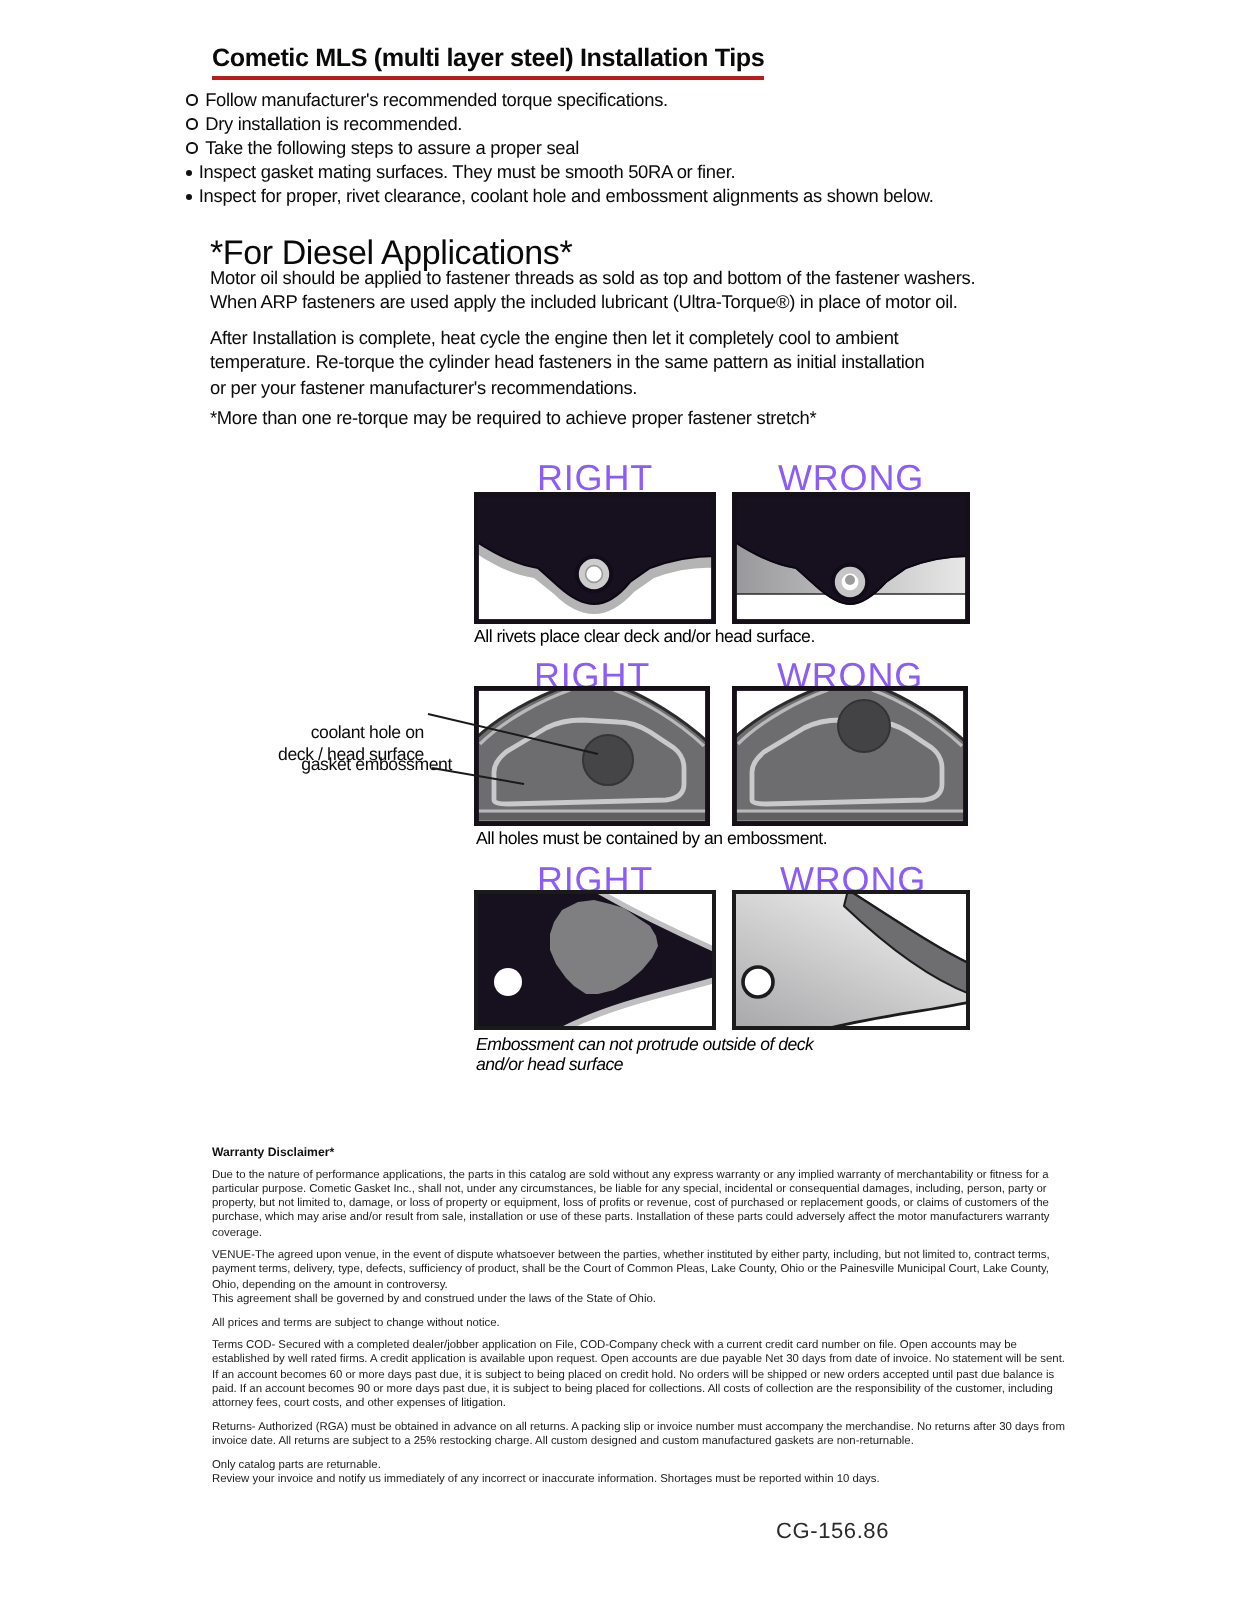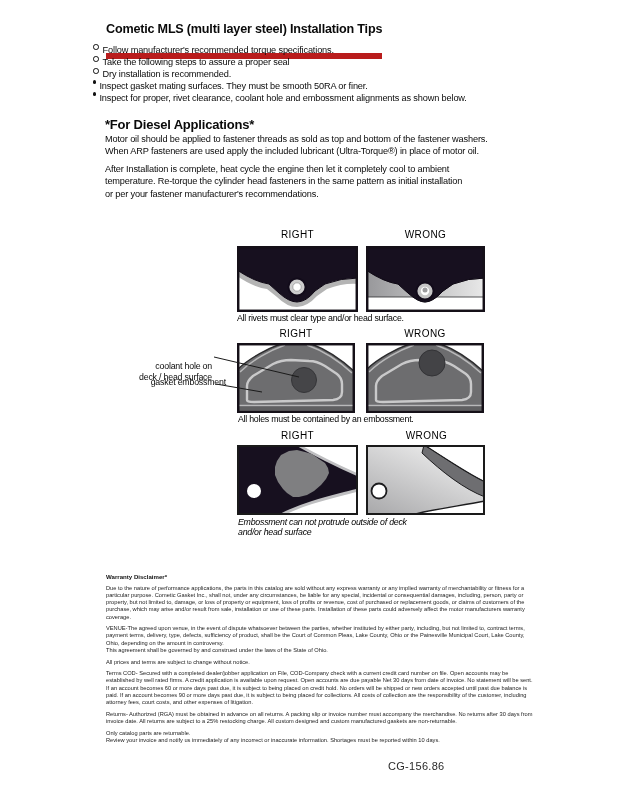--- a/index.html
+++ b/index.html
@@ -1,35 +1,35 @@
 <!DOCTYPE html>
 <html><head>
 <meta charset="utf-8">
 <style>
   html,body{margin:0;padding:0;background:#fff;}
   .page{position:relative;width:618px;height:800px;background:#fff;overflow:hidden;
         font-family:"Liberation Sans", sans-serif;color:#0a0a0a;}
   .abs{position:absolute;}
   
   .title{left:106px;top:22px;font-size:12.6px;font-weight:bold;letter-spacing:-0.2px;
-         border-bottom:6px solid #b91c1c;padding-bottom:17px;display:inline-block;}
+         border-bottom:2px solid #b91c1c;padding-bottom:2px;display:inline-block;}
   
   .tips{left:93px;top:44px;font-size:9.2px;letter-spacing:-0.15px;line-height:12.1px;}
-  .brow{display:flex;align-items:flex-start;}
+  .brow{display:flex;align-items:center;}
   .odot{width:3.6px;height:3.6px;border:1px solid #111;border-radius:50%;margin-right:4px;flex:0 0 auto;}
   .sub{}
   .fdot{width:3.4px;height:3.4px;background:#111;border-radius:50%;margin-right:3px;flex:0 0 auto;}
   
-  .dhead{left:105px;top:117px;font-size:13px;font-weight:bold;letter-spacing:-0.2px;}
+  .dhead{left:105px;top:117px;font-size:17px;font-weight:normal;letter-spacing:-0.2px;}
   .body{font-size:9.2px;letter-spacing:-0.15px;line-height:12.4px;white-space:pre-line;}
   .p-oil{left:105px;top:133px;width:460px;}
   .p-ret{left:105px;top:163px;width:460px;}
   .p-note{left:105px;top:203px;width:460px;}
   
-  .dlabel{font-size:10px;letter-spacing:0.4px;text-align:center;color:#000000;}
+  .dlabel{font-size:18px;letter-spacing:0.4px;text-align:center;color:#8b5cf6;}
   .caption{font-size:8.8px;letter-spacing:-0.25px;color:#000;white-space:pre-line;line-height:10.3px;}
   .callout{font-size:8.8px;letter-spacing:-0.2px;text-align:right;width:122px;line-height:10.5px;white-space:pre-line;}
   .panel{display:block;}
   
   .warr{left:106px;top:573px;width:430px;font-size:5.7px;line-height:7.2px;color:#1c1c1c;}
   .warr h4{margin:0;font-size:6.1px;font-weight:bold;color:#111;}
   .warr p{margin:4.5px 0 0 0;white-space:pre-line;}
   .footer{left:388px;top:760px;font-size:11px;letter-spacing:0.3px;color:#2a2a2a;}
 </style>
 </head>
@@ -39,42 +39,43 @@
 
   <div class="abs title">Cometic MLS (multi layer steel) Installation Tips</div>
 
   <div class="abs tips">
     <div class="brow">
         <span class="odot"></span>
         <span>Follow manufacturer's recommended torque specifications.</span>
       </div>
     <div class="brow">
         <span class="odot"></span>
-        <span>Take the following steps to assure a proper seal</span>
+        <span>Dry installation is recommended.</span>
       </div>
     <div class="brow">
         <span class="odot"></span>
-        <span>Dry installation is recommended.</span>
+        <span>Take the following steps to assure a proper seal</span>
       </div>
     <div class="brow sub">
         <span class="fdot"></span>
         <span>Inspect gasket mating surfaces.  They must be smooth 50RA or finer.</span>
       </div>
     <div class="brow sub">
         <span class="fdot"></span>
         <span>Inspect for proper, rivet clearance, coolant hole and embossment alignments as shown below.</span>
       </div>
   </div>
 
   <div class="abs dhead">*For Diesel Applications*</div>
   <div class="abs body p-oil">Motor oil should be applied to fastener threads as sold as top and bottom of the fastener washers.
 When ARP fasteners are used apply the included lubricant (Ultra-Torque®) in place of motor oil.</div>
   <div class="abs body p-ret">After Installation is complete, heat cycle the engine then let it completely cool to ambient
 temperature. Re-torque the cylinder head fasteners in the same pattern as initial installation
 or per your fastener manufacturer's recommendations.</div>
+  <div class="abs body p-note">*More than one re-torque may be required to achieve proper fastener stretch*</div>
 
   <div class="abs dlabel" style="left:237px;top:229px;width:121px;">RIGHT</div>
   <div class="abs dlabel" style="left:366px;top:229px;width:119px;">WRONG</div>
 
   <svg class="abs panel" style="left:237px;top:246px;" width="121" height="66" viewBox="0 0 121 66">
     <rect width="121" height="66" fill="#ffffff"></rect>
     <path d="M0,30 Q16,41 30,43 L40,51 Q50,61 60,61 Q70,61 80,50 L90,43 Q106,37 121,38 L121,32 Q104,32 88,38 L78,45 Q69,56 60,56 Q52,56 42,47 L32,38 Q18,36 0,24 Z" fill="#b4b4b4"></path>
     <path d="M0,0 H121 V32 Q104,32 88,38 L78,45 Q69,56 60,56 Q52,56 42,47 L32,38 Q18,36 0,24 Z" fill="#17101f" stroke="#0d0713" stroke-width="1"></path>
     <circle cx="60" cy="41" r="8.6" fill="#cdcdcd" stroke="#120b1a" stroke-width="2"></circle>
     <circle cx="60" cy="41" r="4.2" fill="#ffffff" stroke="#9b9b9b" stroke-width="0.8"></circle>
@@ -90,21 +91,21 @@
       </defs>
     <rect width="119" height="66" fill="#ffffff"></rect>
     <path d="M0,24 Q18,36 32,38 L42,47 Q52,56 59,56 Q67,56 77,45 L87,38 Q102,32 119,32 L119,51 L0,51 Z" fill="url(#g1)" stroke="#2b2b2d" stroke-width="0.8"></path>
     <path d="M0,0 H119 V32 Q102,32 87,38 L77,45 Q67,56 59,56 Q52,56 42,47 L32,38 Q18,36 0,24 Z" fill="#17101f" stroke="#0d0713" stroke-width="1"></path>
     <circle cx="59" cy="45" r="8.6" fill="#c6c6c6" stroke="#120b1a" stroke-width="2"></circle>
     <circle cx="59" cy="45" r="4.2" fill="#ffffff"></circle>
     <circle cx="59" cy="44" r="2.5" fill="#9c9c9e"></circle>
     <rect x="1.2" y="1.2" width="116.6" height="63.6" fill="none" stroke="#151018" stroke-width="2.5"></rect>
   </svg>
 
-  <div class="abs caption" style="left:237px;top:313px;">All rivets must clear type and/or head surface.</div>
+  <div class="abs caption" style="left:237px;top:313px;">All rivets place clear deck and/or head surface.</div>
 
   <div class="abs dlabel" style="left:237px;top:328px;width:118px;">RIGHT</div>
   <div class="abs dlabel" style="left:366px;top:328px;width:118px;">WRONG</div>
 
   <div class="abs callout" style="left:90px;top:345px;margin-top:16px;">coolant hole on
 deck / head surface</div>
   <div class="abs callout" style="left:104px;top:377px;">gasket embossment</div>
 
   <svg class="abs panel" style="left:237px;top:343px;" width="118" height="70" viewBox="0 0 118 70">
     <rect width="118" height="70" fill="#6d6d6f"></rect>

